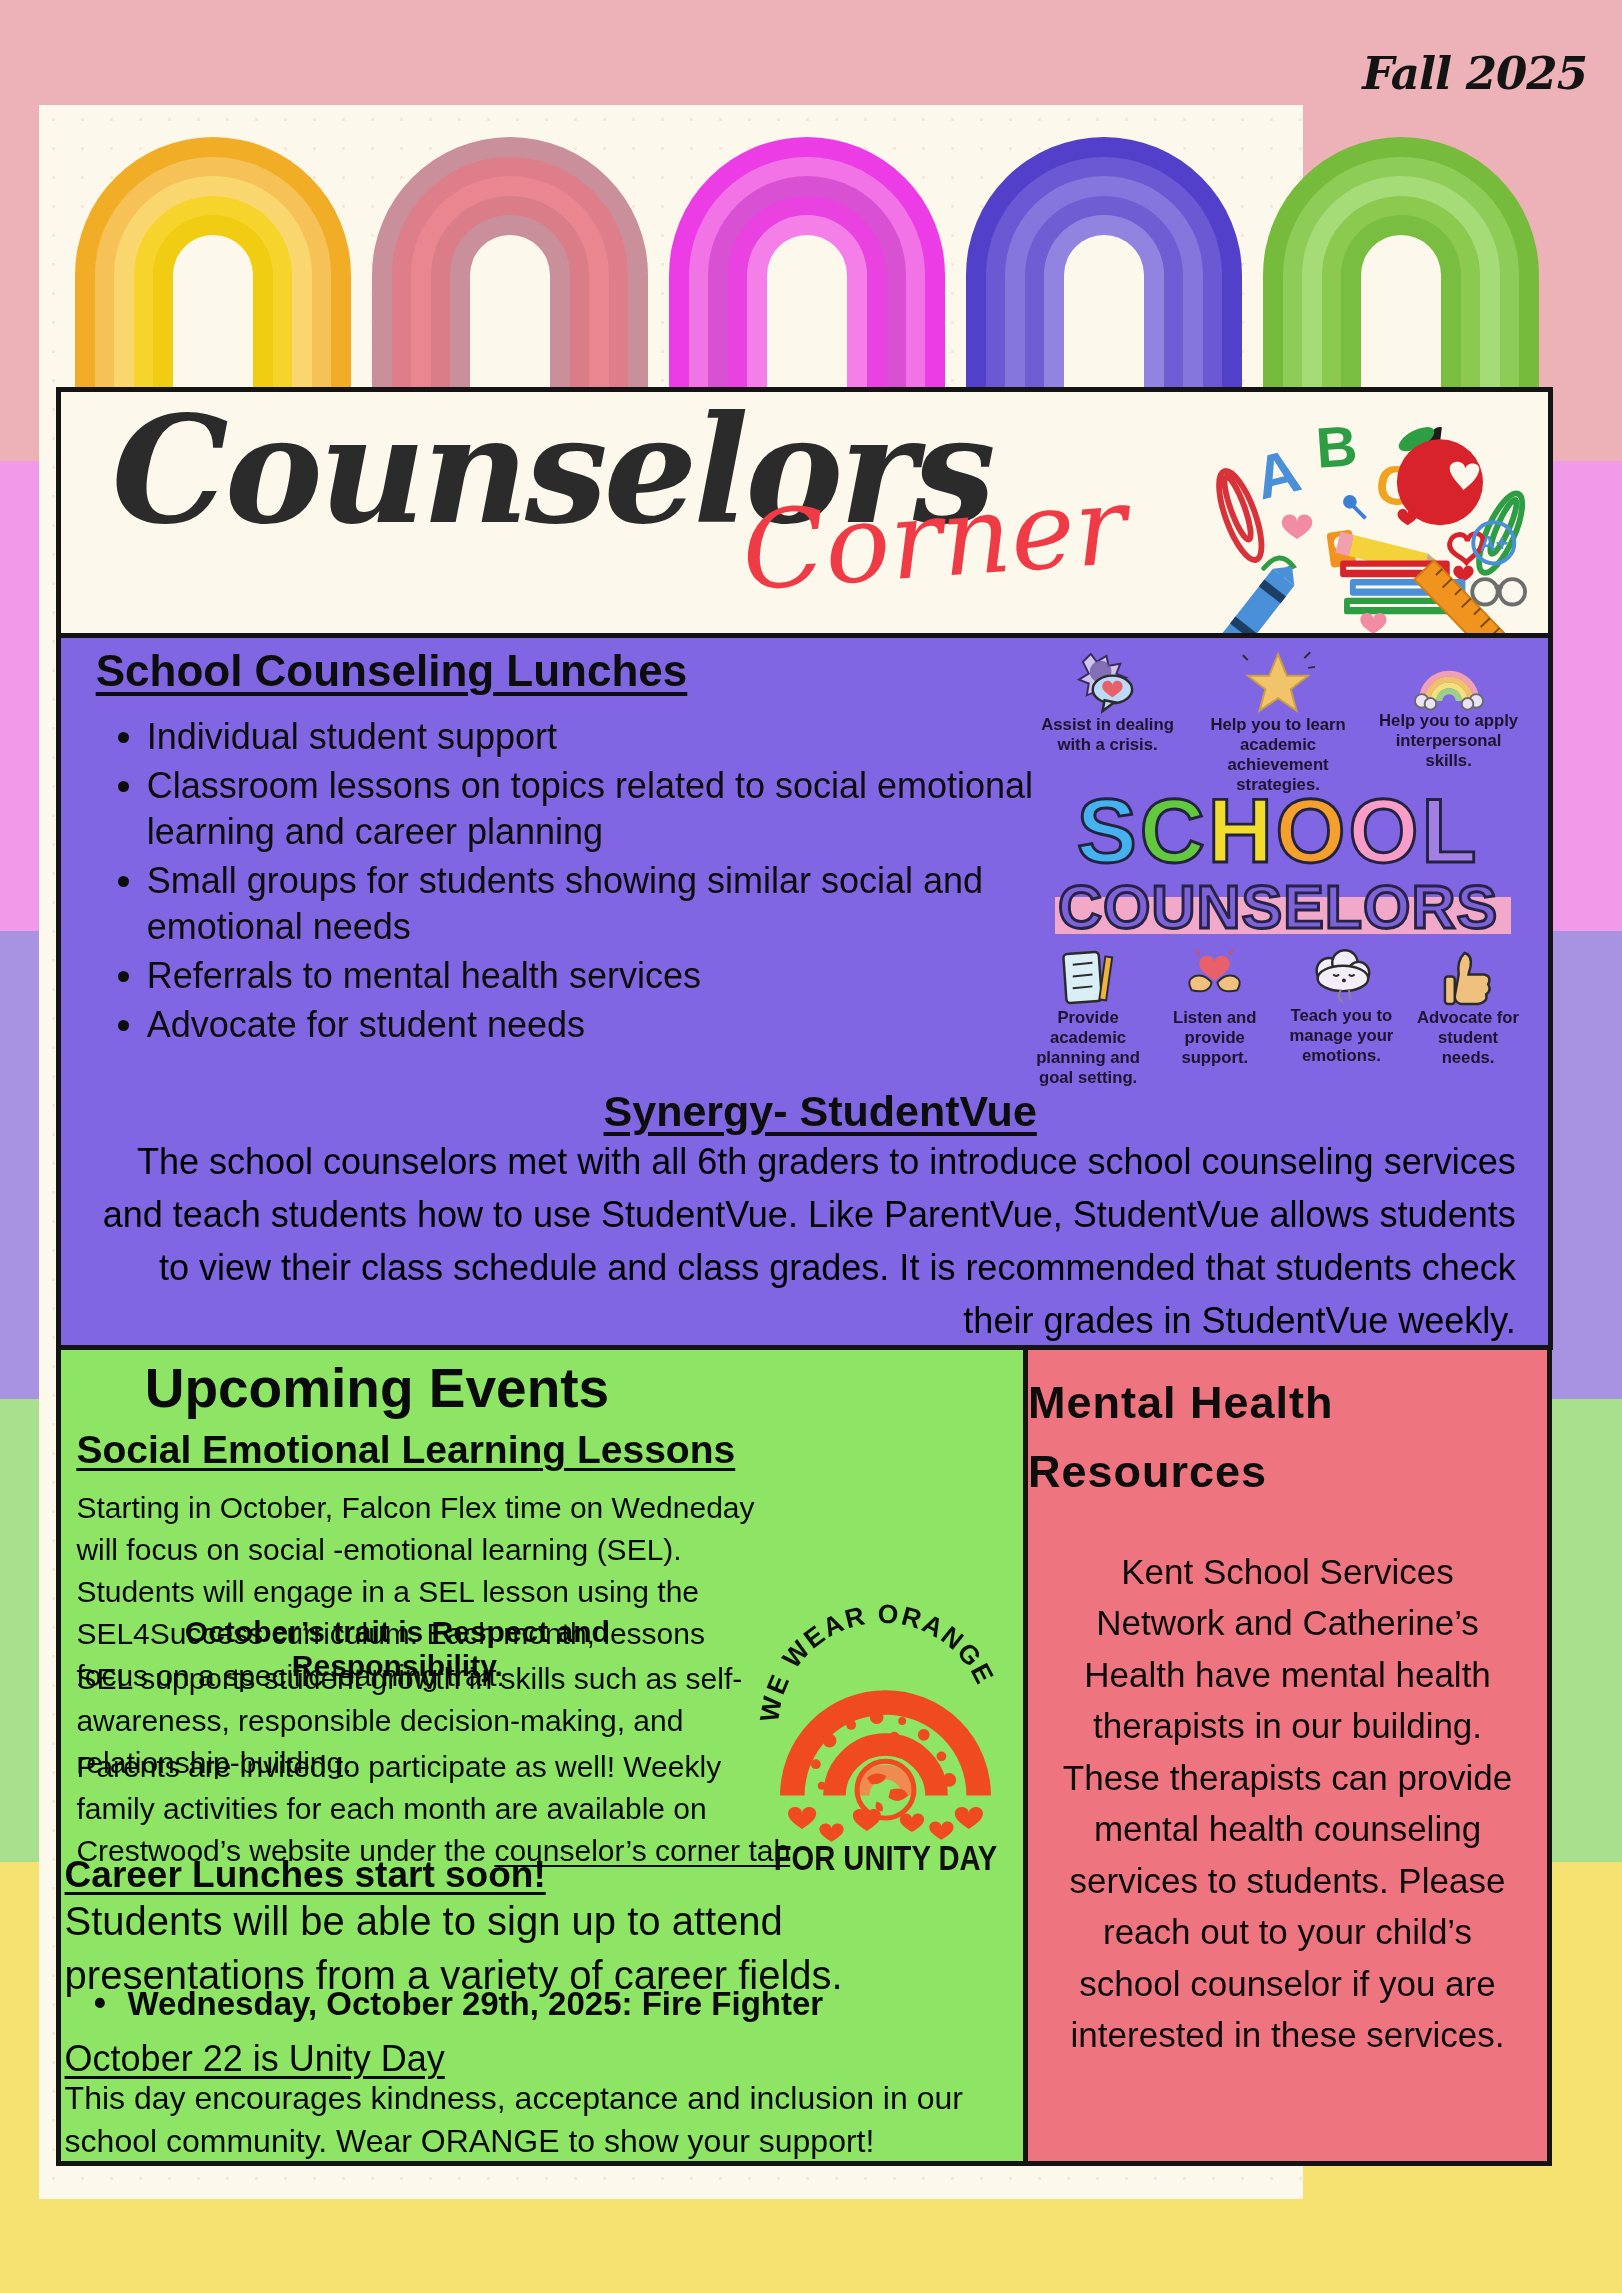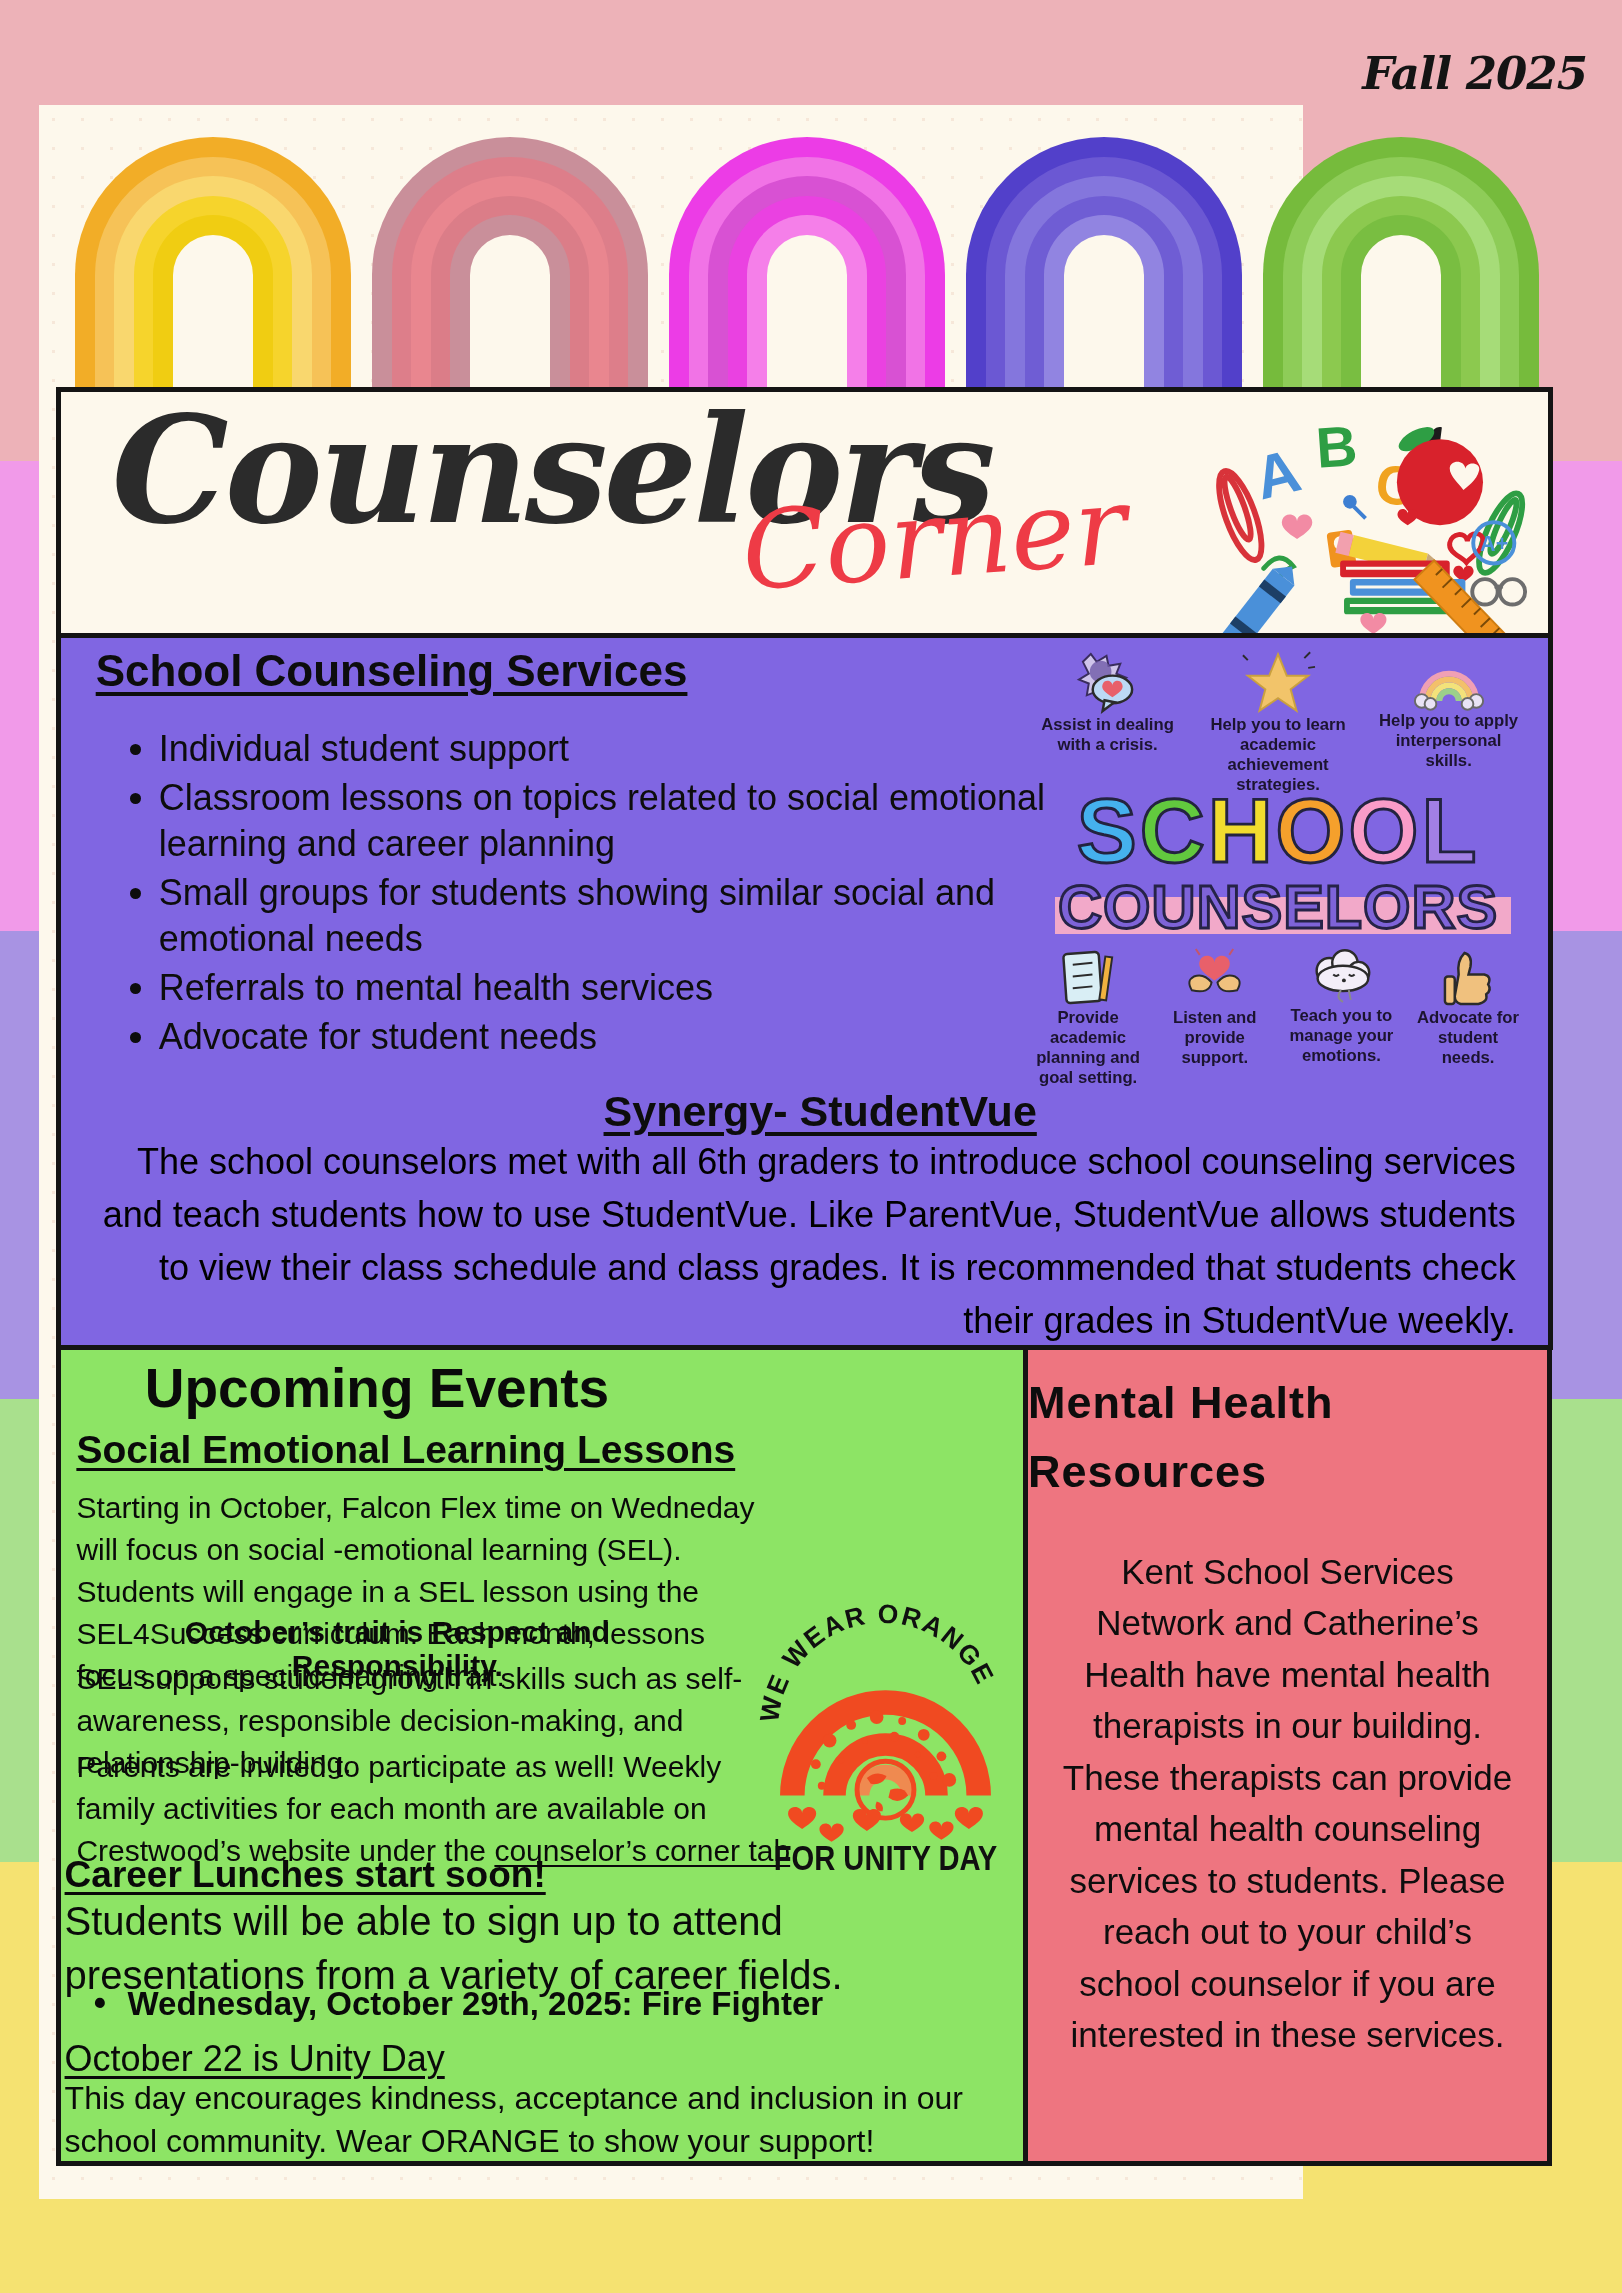--- a/index.html
+++ b/index.html
@@ -57,21 +57,21 @@
     font-family:"DejaVu Serif",serif;font-style:italic;
     font-size:108px;color:#ee3b46;transform:rotate(-4deg);white-space:nowrap;z-index:3;
   }
   .heart-art{position:absolute;right:17.6px;top:3.9px;}
   
   .svc-heading{
     position:absolute;left:35px;top:7.8px;font-size:44px;font-weight:bold;color:#0d0d0d;
     text-decoration:underline;text-decoration-thickness:3.9px;text-underline-offset:5.9px;
   }
   .svc-list{
-    position:absolute;left:51px;top:76px;width:912px;margin:12px;padding:0 0 0 35px;
+    position:absolute;left:51px;top:76px;width:912px;margin:0;padding:0 0 0 35px;
     font-size:36px;line-height:1.28;color:#0d0d0d;
   }
   .svc-list li{margin:0 0 2.9px 0;}
   .sc-art{position:absolute;right:21.6px;top:11.8px;width:496px;height:423px;color:#1c1430;}
   .sc-row{display:flex;justify-content:space-between;text-align:center;}
   .sc-cell{display:flex;flex-direction:column;align-items:center;}
   .sc-cap{font-size:16.7px;line-height:1.2;font-weight:bold;}
   .sc-school{
     text-align:center;font-weight:bold;font-size:90px;line-height:.95;letter-spacing:2.9px;
     -webkit-text-stroke:2.9px #23233f;margin-top:-5.9px;
@@ -263,21 +263,21 @@
             <line x1="68" y1="0" x2="68" y2="9"></line>
             <line x1="82" y1="0" x2="82" y2="13"></line>
           <line x1="96" y1="0" x2="96" y2="9"></line>
             <line x1="108" y1="0" x2="108" y2="13"></line>
         </g>
       </g>
     </svg>
   </div>
 
   <div class="box purple-box">
-    <div class="svc-heading">School Counseling Services</div>
+    <div class="svc-heading">School Counseling Lunches</div>
     <ul class="svc-list">
       <li>Individual student support</li>
       <li>Classroom lessons on topics related to social emotional learning and career planning</li>
       <li>Small groups for students showing similar social and emotional needs</li>
       <li>Referrals to mental health services</li>
       <li>Advocate for student needs</li>
     </ul>
 
     <div class="sc-art">
       <div class="sc-row top">

